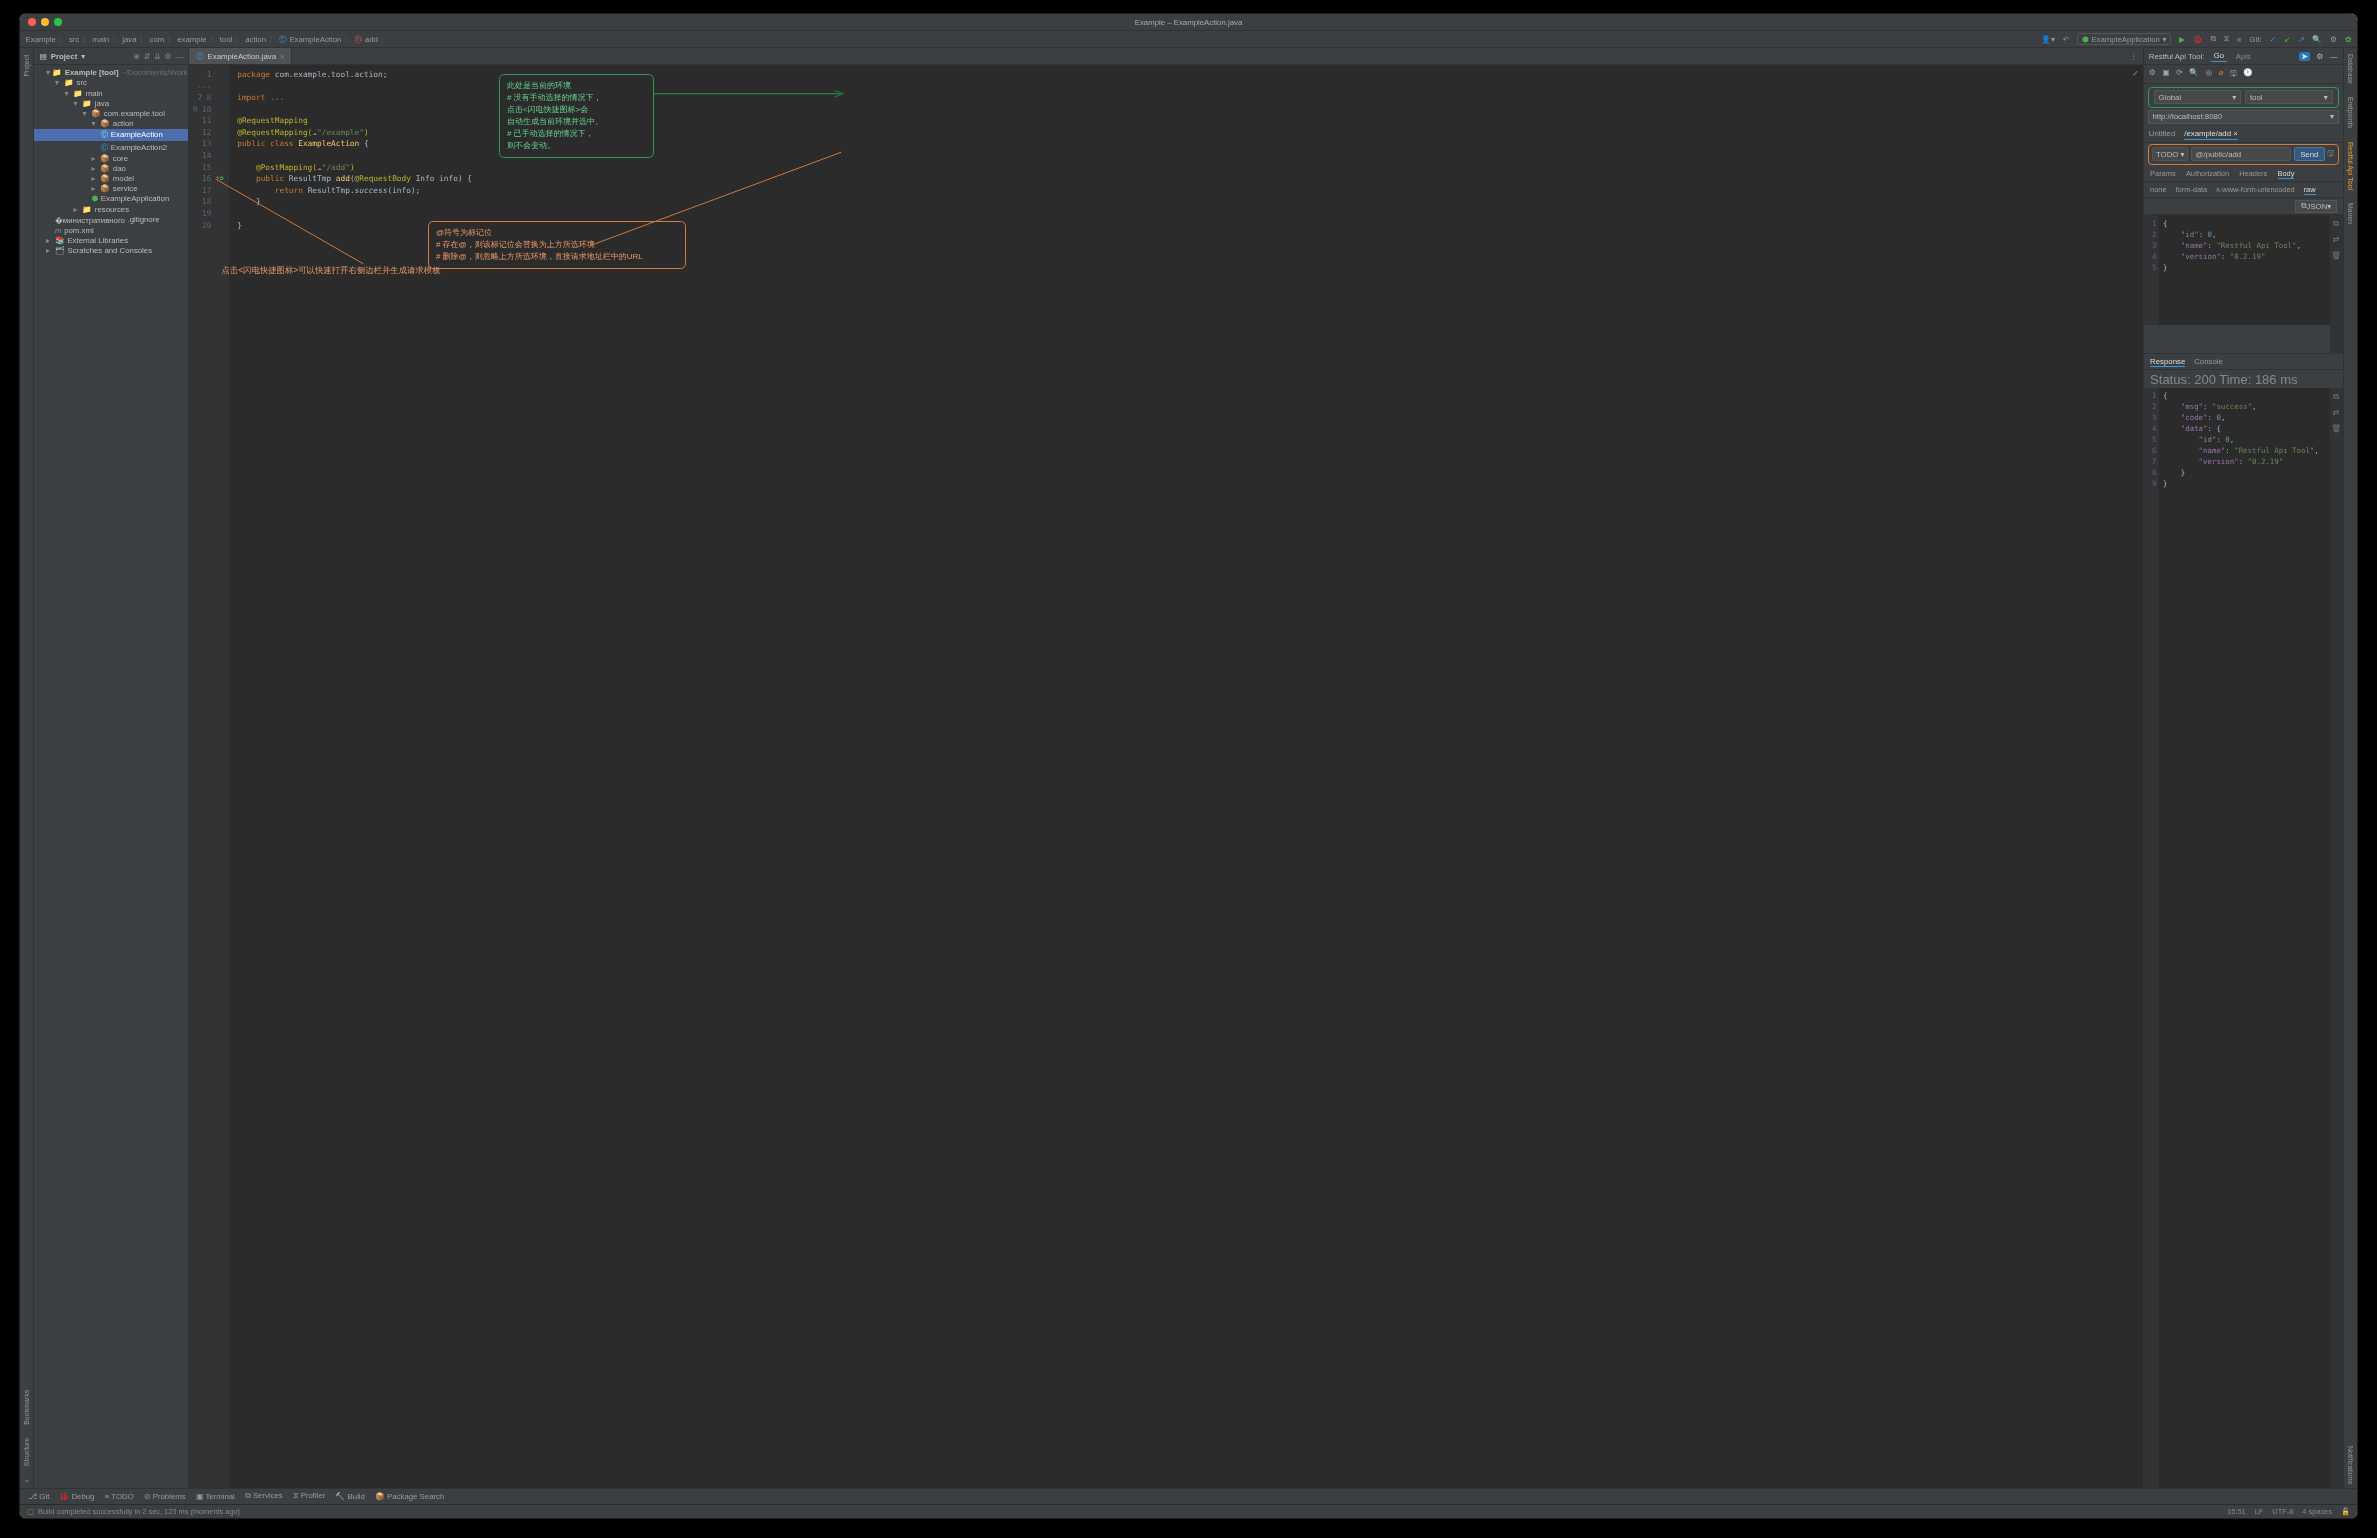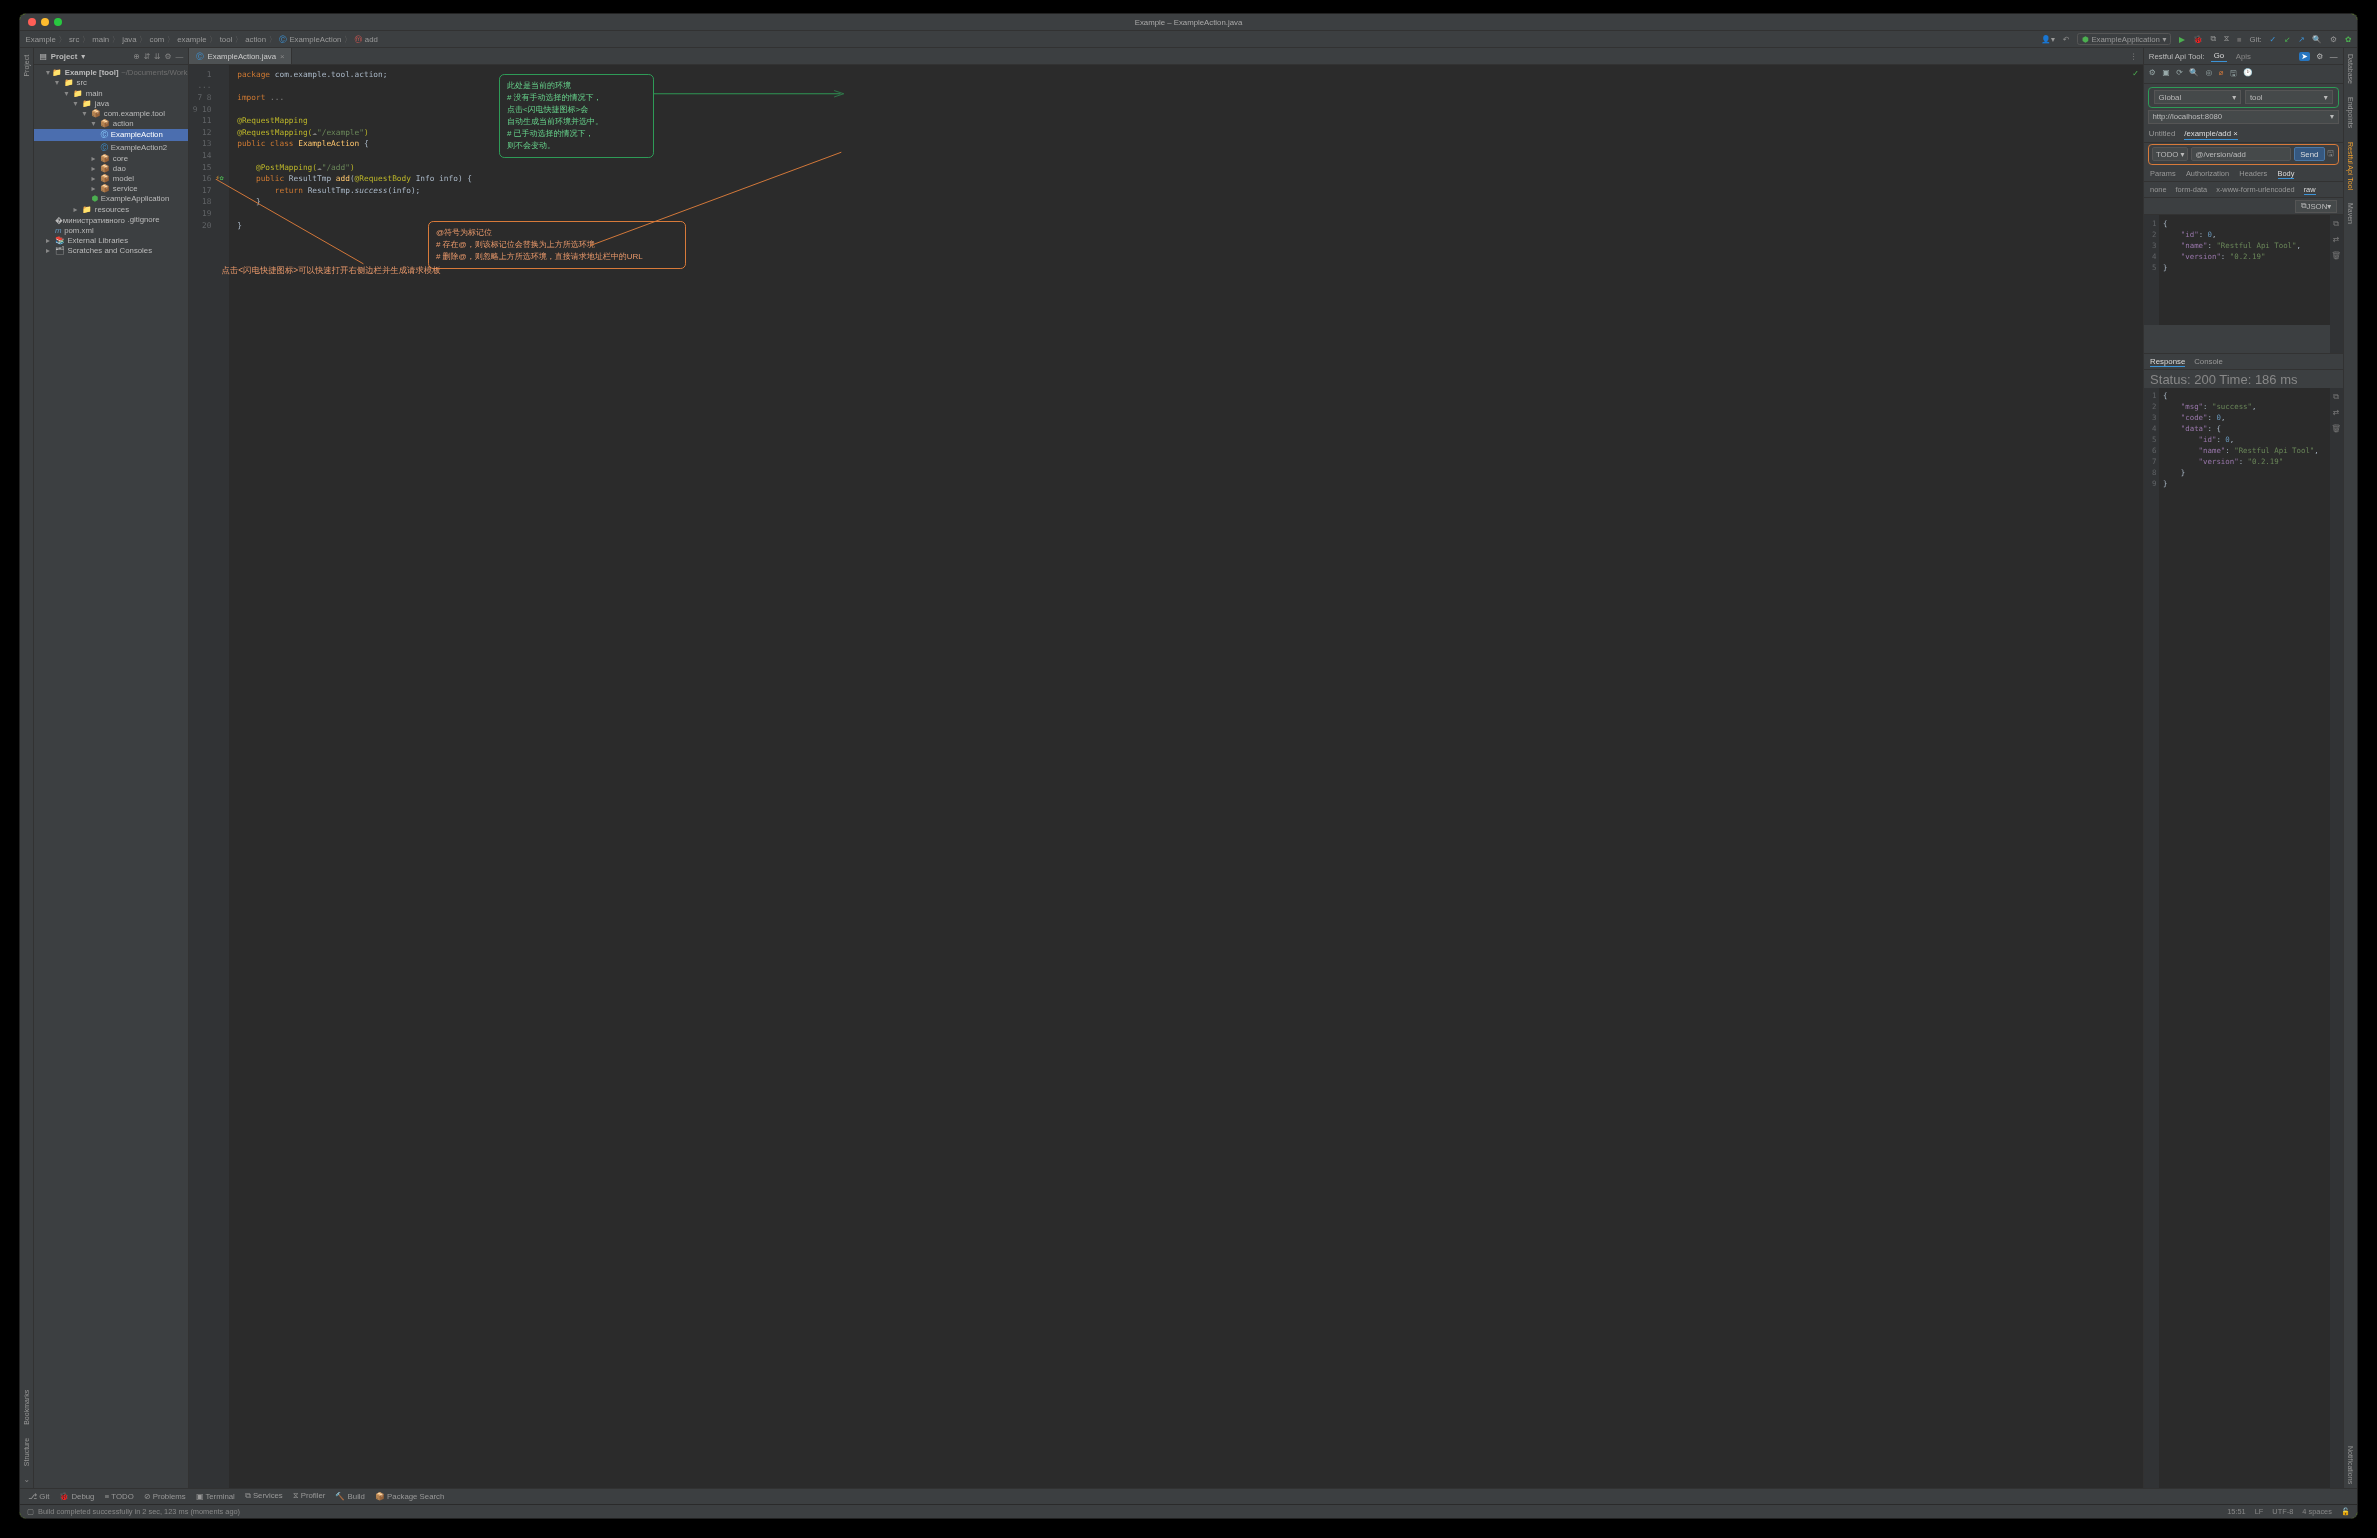--- a/index.html
+++ b/index.html
@@ -329,21 +329,21 @@
             <span>http://localhost:8080</span>
             <span>▾</span>
           </div>
         </div>
       <div class="tabs2">
         <span class="t">Untitled</span>
         <span class="t active"><span>/example/add</span> <span>×</span></span>
       </div>
       <div class="req-row">
         <div class="method"><span>TODO</span> ▾</div>
-        <div class="url-in">@/version/add</div>
+        <div class="url-in">@/public/add</div>
         <div class="sendbtn">Send</div>
         <span style="color:#888">🖫</span>
       </div>
       <div class="subtabs">
         <span>Params</span>
         <span>Authorization</span>
         <span>Headers</span>
         <span class="active">Body</span>
       </div>
       <div class="bodytabs">

